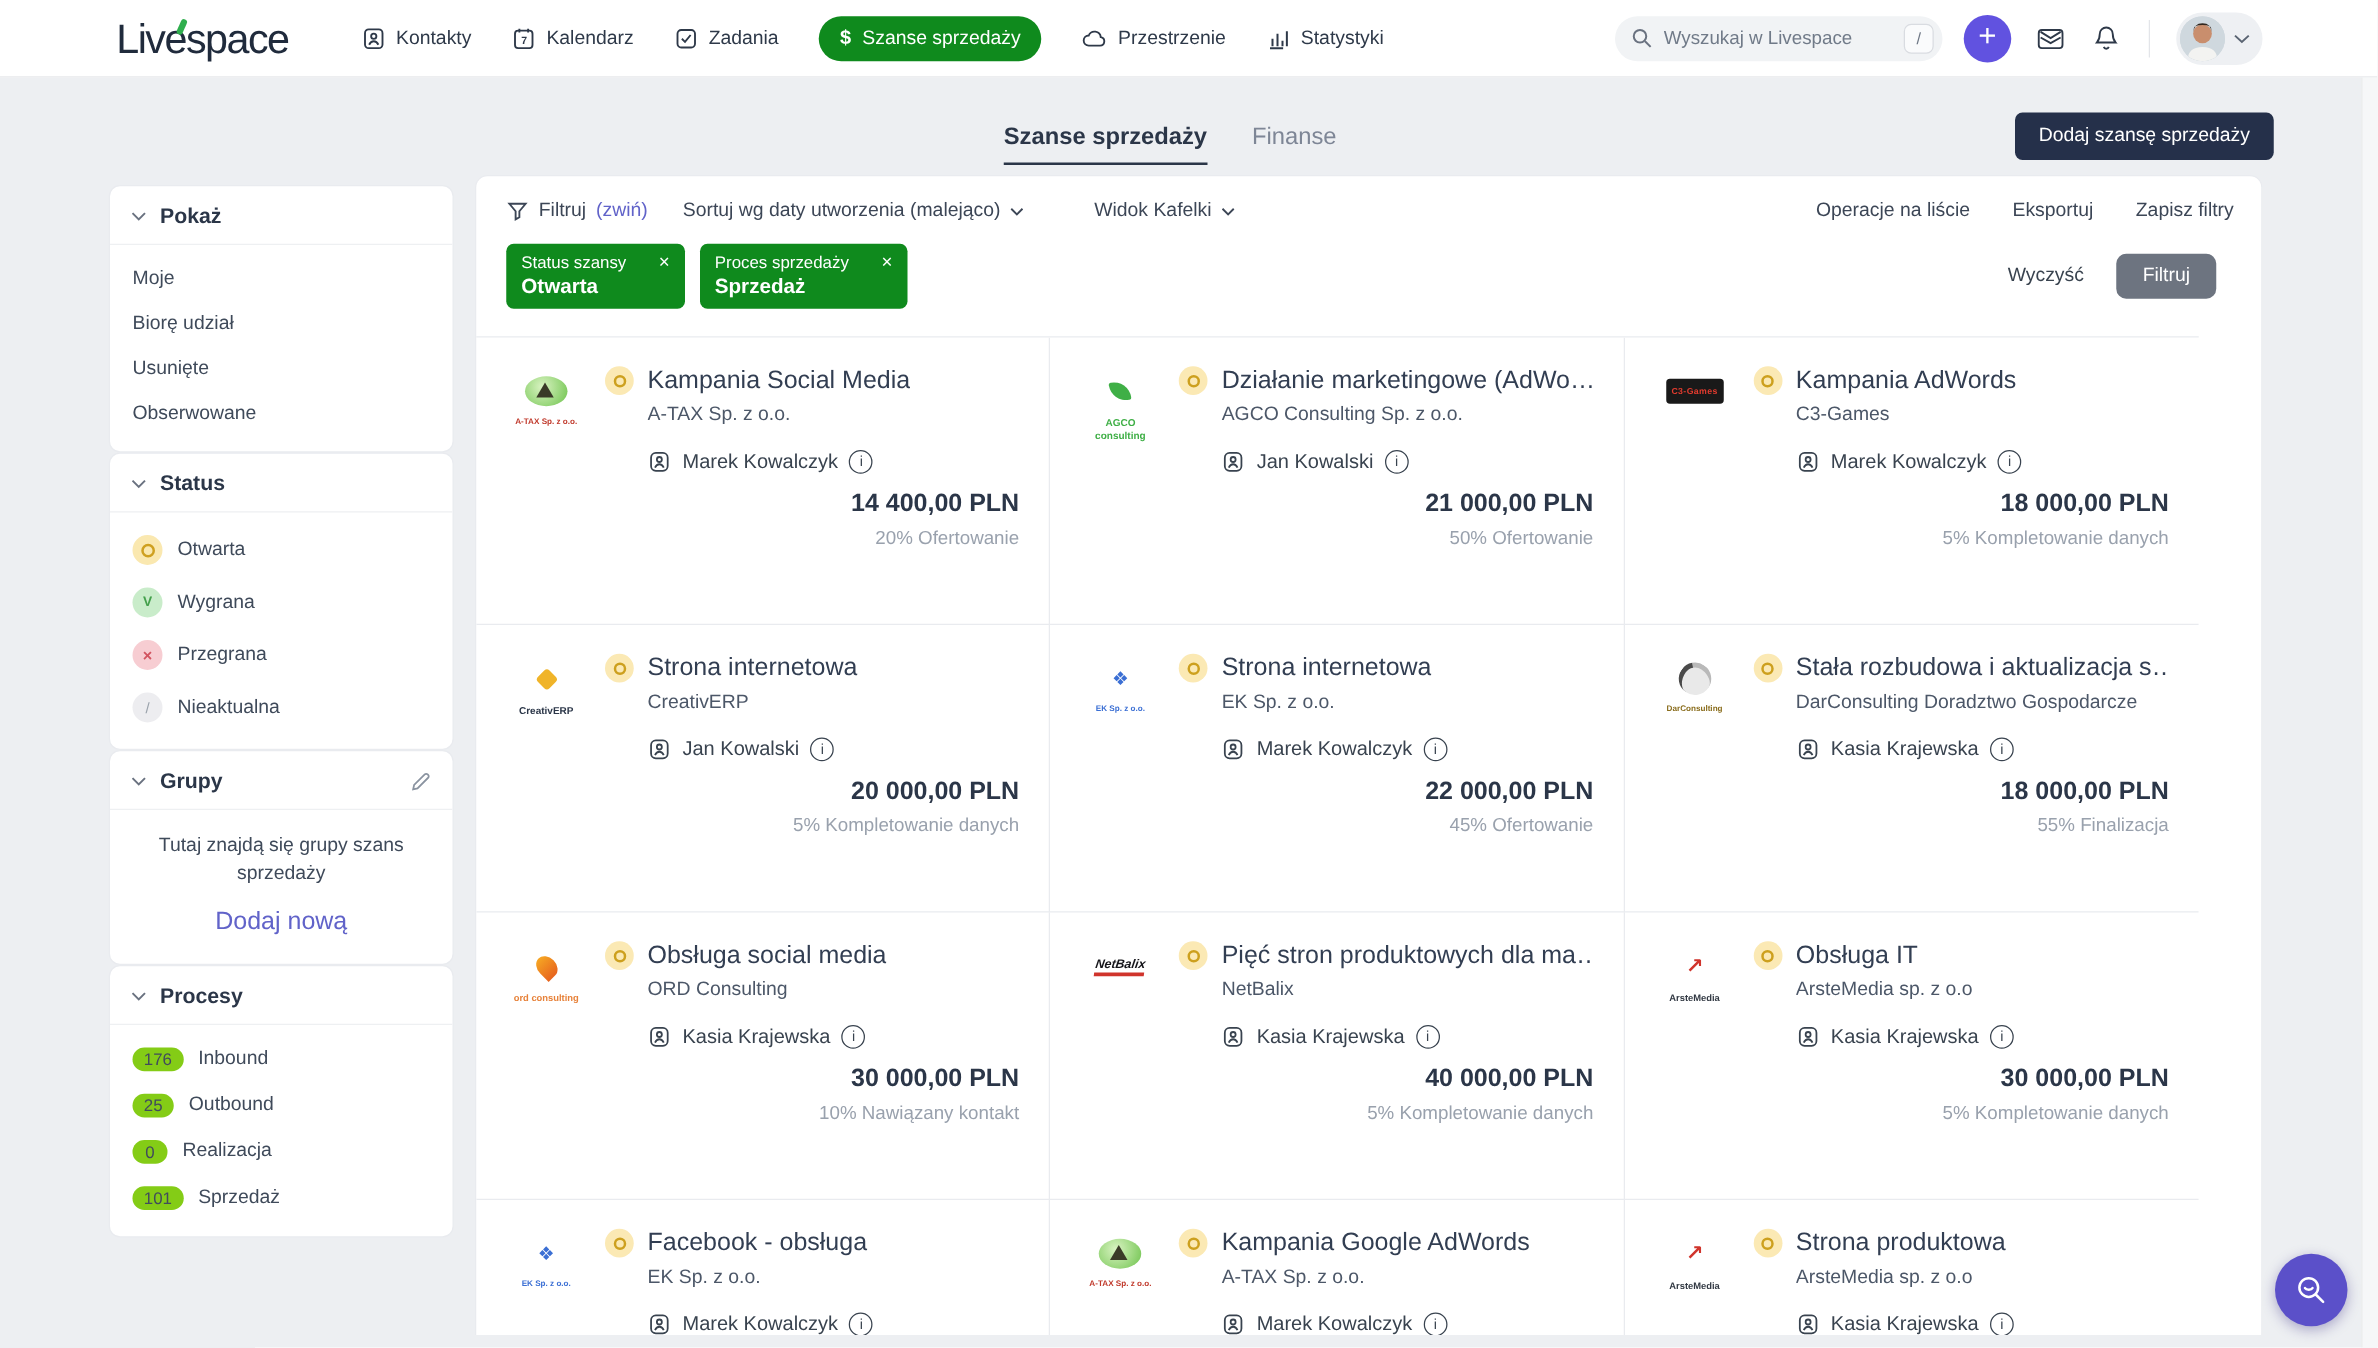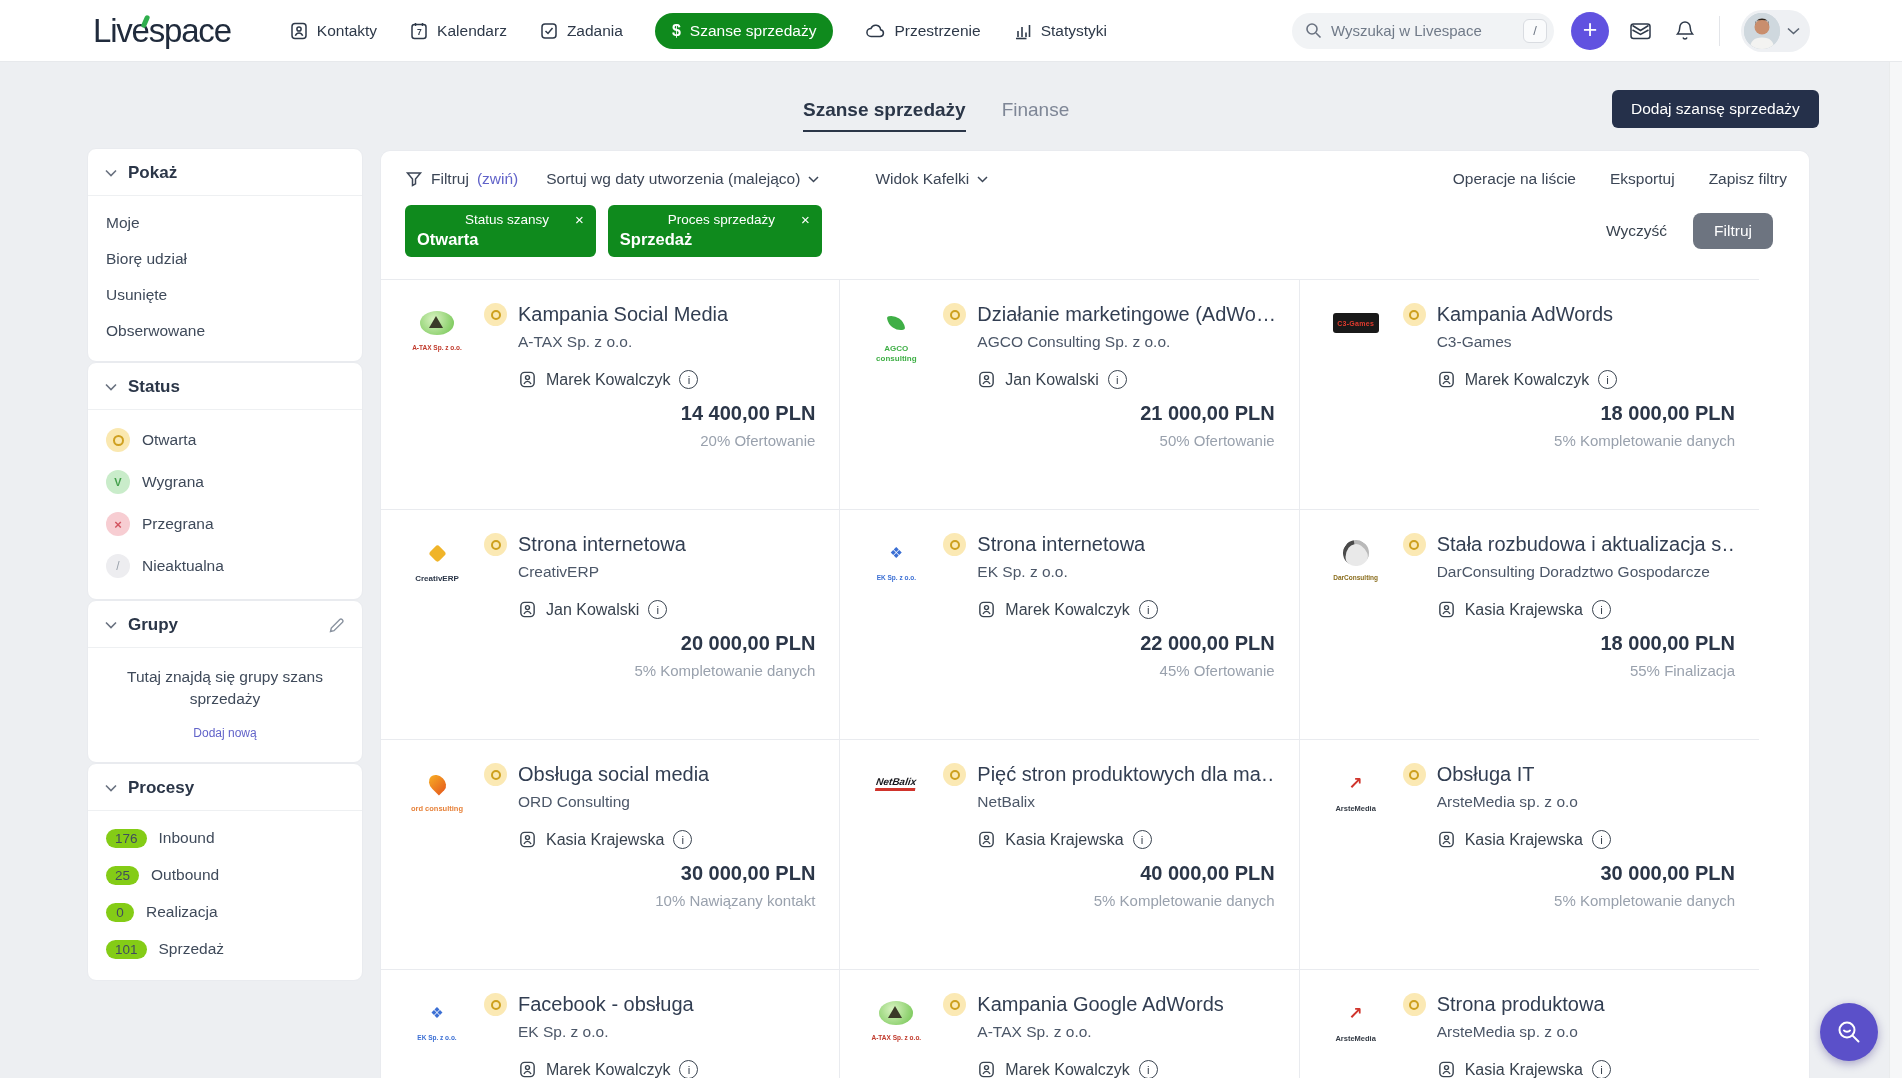--- a/index.html
+++ b/index.html
@@ -78,43 +78,43 @@
   .side-head .edit svg { stroke:#8a93a0; }
   .side-list { padding:9px 0 12px; }
   .side-item { padding:9px 18px; font-size:15.5px; color:#3f4a5a; cursor:pointer; display:flex; align-items:center; gap:12px; }
   .st-ic { width:24px; height:24px; border-radius:50%; display:flex; align-items:center; justify-content:center; flex-shrink:0; }
   .st-open { background:#fae8b0; }
   .st-open i { display:block; width:11px; height:11px; border:2.5px solid #cfa020; border-radius:50%; }
   .st-won  { background:#c9ecca; color:#44a04c; font-size:11px; font-weight:700; font-style:normal; }
   .st-lost { background:#f7cdd2; color:#d25460; font-size:13px; font-weight:700; }
   .st-stale{ background:#ededf0; color:#9aa2ab; font-size:12px; }
   .groups-empty { padding:18px 22px 4px; text-align:center; font-size:15.5px; line-height:1.45; color:#3f4a5a; }
-  .groups-add { display:block; text-align:center; padding:11px 16px 22px; color:#6163c9; font-size:12px; cursor:pointer; text-decoration:none; }
+  .groups-add { display:block; text-align:center; padding:11px 16px 22px; color:#6163c9; font-size:20px; cursor:pointer; text-decoration:none; }
   .proc-badge {
     background:#84cc16; border-radius:10px; padding:2px 9px; font-size:13.5px; color:#414c5c; min-width:28px; text-align:center;
   }
 
   
   .panel {
-    position:absolute; left:380px; top:150px; width:1430px; height:928px;
+    position:absolute; left:380px; top:140px; width:1430px; height:928px;
     background:#fff; border:1px solid #e9ebef; border-bottom:none; border-radius:10px 10px 0 0;
   }
   .toolbar { display:flex; align-items:center; padding:19px 22px 0 24px; font-size:15.5px; color:#3c4656; }
   .tb-group { display:flex; align-items:center; gap:8px; cursor:pointer; white-space:nowrap; }
   .tb-group svg { stroke:#3c4656; }
   .purple { color:#6163c9; }
   .mr28 { margin-right:28px; } .mr56 { margin-right:56px; }
   .tb-right { margin-left:auto; display:flex; align-items:flex-start; gap:34px; }
   .tb-link { cursor:pointer; white-space:nowrap; }
 
   .chips-row { display:flex; align-items:flex-start; padding:17px 36px 0 24px; }
   .chip {
     background:#0f8a1d; color:#fff; border-radius:6px; padding:7px 12px 8px; margin-right:12px; min-width:128px;
   }
-  .chip-head { display:flex; align-items:center; gap:26px; font-size:13.5px;margin-left:48px; }
+  .chip-head { display:flex; align-items:center; gap:26px; font-size:13.5px; }
   .chip-x { margin-left:auto; cursor:pointer; font-size:15px; line-height:1; }
   .chip-val { font-size:16.5px; font-weight:600; margin-top:3px; }
   .chips-actions { margin-left:auto; display:flex; align-items:center; gap:26px; margin-top:8px; }
   .clear-link { color:#39434f; font-size:15.5px; cursor:pointer; }
   .apply-btn {
     background:#6d7480; color:#fff; border:none; border-radius:8px; padding:9px 21px;
     font-size:15.5px; cursor:pointer; font-family:inherit;
   }
 
   

